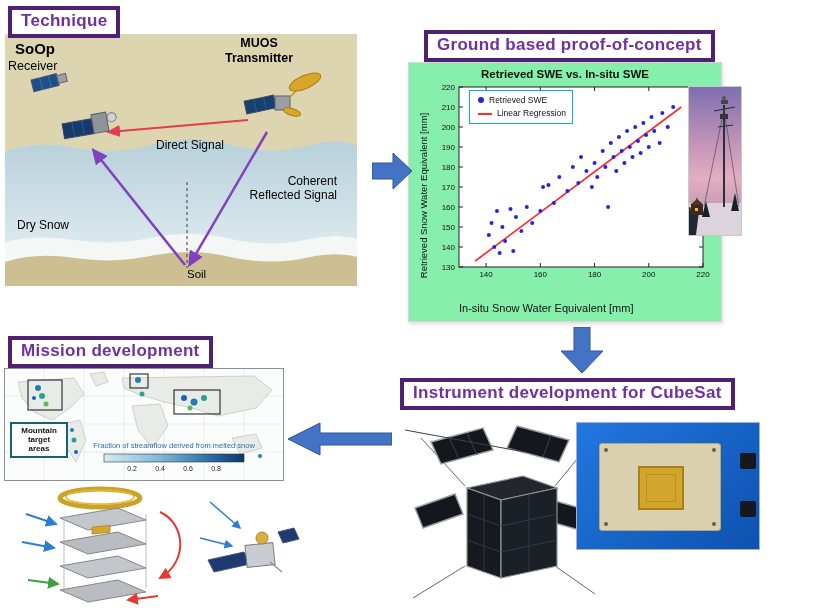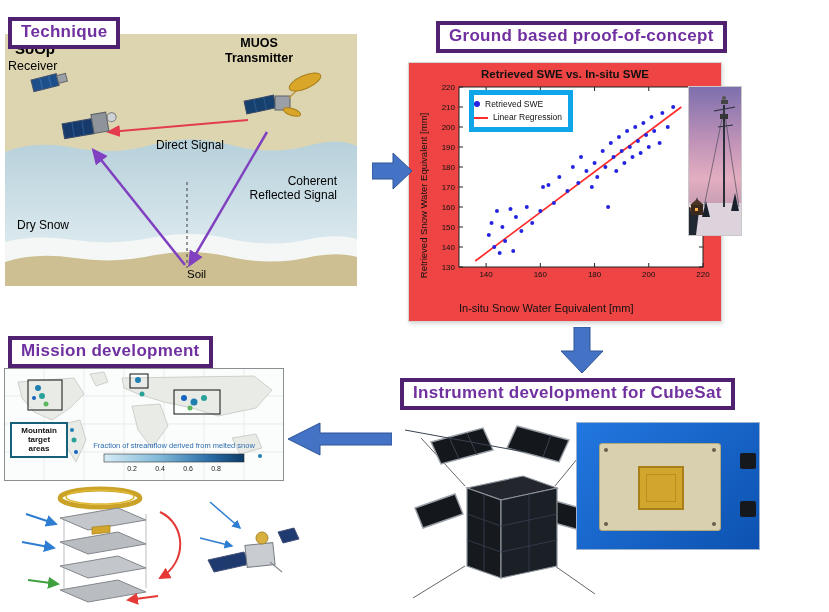--- a/index.html
+++ b/index.html
@@ -9,26 +9,26 @@
   #canvas{position:relative;width:829px;height:612px;background:#fff;overflow:hidden;}
   .abs{position:absolute;}
   
   .ptitle{position:absolute;background:#fff;border:4px solid #4f2170;padding:1px 9px 3px;font-weight:bold;
           font-size:17px;color:#7030a0;letter-spacing:.3px;white-space:nowrap;z-index:6;}
   
   #tech{left:5px;top:34px;width:294px;height:252px;z-index:1;}
   .tlabel{position:absolute;font-size:12px;color:#000;z-index:3;line-height:1.2;}
   .tlabel.b{font-weight:bold;}
   
-  #chartbox{left:408px;top:62px;width:314px;height:260px;background:#ef4444;border:1px solid #d6d6d6;
+  #chartbox{left:408px;top:62px;width:314px;height:260px;background:#86efac;border:1px solid #d6d6d6;
             box-shadow:1px 2px 4px rgba(0,0,0,.15);z-index:2;}
   .chart-title{text-align:center;font-weight:bold;font-size:11.5px;padding-top:5px;}
   .chart-inner{position:relative;margin-top:1px;height:212px;}
   #swe-plot{position:absolute;left:6px;top:0;}
-  .legend-box{position:absolute;left:60px;top:9px;border:5px solid #0ea5e9;background:#fff;padding:3px 6px 3px 0;
+  .legend-box{position:absolute;left:60px;top:9px;border:1px solid #0ea5e9;background:#fff;padding:3px 6px 3px 8px;
               font-size:8.5px;line-height:1.55;z-index:2;white-space:nowrap;}
   .lg-dot{display:inline-block;width:6px;height:6px;border-radius:50%;background:#2424e0;margin-right:5px;}
   .lg-line{display:inline-block;width:14px;height:2px;background:#ff2a2a;margin-right:5px;vertical-align:middle;}
   .xlabel{position:absolute;left:50px;right:12px;bottom:7px;text-align:left;font-size:11px;}
   .ylabel{position:absolute;left:-81px;top:109px;width:190px;text-align:center;font-size:9.5px;
           transform:rotate(-90deg);}
   
   #fieldphoto{left:688px;top:86px;width:54px;height:150px;border:1px solid #c9c9c9;z-index:4;}
   
   #map{left:4px;top:368px;width:244px;height:113px;z-index:1;}
@@ -49,21 +49,21 @@
   .screw{position:absolute;width:4px;height:4px;border-radius:50%;background:#665f48;}
   .connector{position:absolute;right:3px;width:16px;height:16px;background:#15181c;border-radius:2px;}
   
   .flow{position:absolute;z-index:5;}
 </style>
 </head>
 <body>
 
 <div id="canvas">
 
-  <div class="ptitle" style="left:8px;top:17px;text-align:center;">
+  <div class="ptitle" style="left:8px;top:6px;text-align:center;">
     <span>Technique</span>
   </div>
 
   <div class="abs" id="tech">
     <svg width="352" height="252" viewBox="0 0 352 252">
       <defs>
         <linearGradient id="snowg" x1="0" y1="0" x2="0" y2="1">
           <stop offset="0" stop-color="#b7d0da"></stop>
             <stop offset="1" stop-color="#e9f3f6"></stop>
         </linearGradient>
@@ -120,21 +120,21 @@
     </div>
     <div class="tlabel" style="left:122px;top:104px;margin-left:29px;">Direct Signal</div>
     <div class="tlabel" style="left:210px;top:140px;width:122px;text-align:right;">
       <div>Coherent</div>
       <div>Reflected Signal</div>
     </div>
     <div class="tlabel" style="left:12px;top:184px;">Dry Snow</div>
     <div class="tlabel" style="left:182px;top:234px;font-size:11.5px;">Soil</div>
   </div>
 
-  <div class="ptitle" style="left:424px;top:21px;margin-left:12px;">
+  <div class="ptitle" style="left:424px;top:30px;">
     <span>Ground based proof-of-concept</span>
   </div>
 
   <div class="abs" id="chartbox">
     <div class="chart-title">Retrieved SWE vs. In-situ SWE</div>
     <div class="chart-inner">
       <svg id="swe-plot" width="300" height="212" viewBox="0 0 300 212">
           <rect x="44" y="6" width="244" height="180" fill="#ffffff" stroke="#222" stroke-width="1"></rect>
           <line x1="71.11111111111111" y1="186" x2="71.11111111111111" y2="182" stroke="#222" stroke-width="1"></line>
           <line x1="71.11111111111111" y1="6" x2="71.11111111111111" y2="10" stroke="#222" stroke-width="1"></line>

